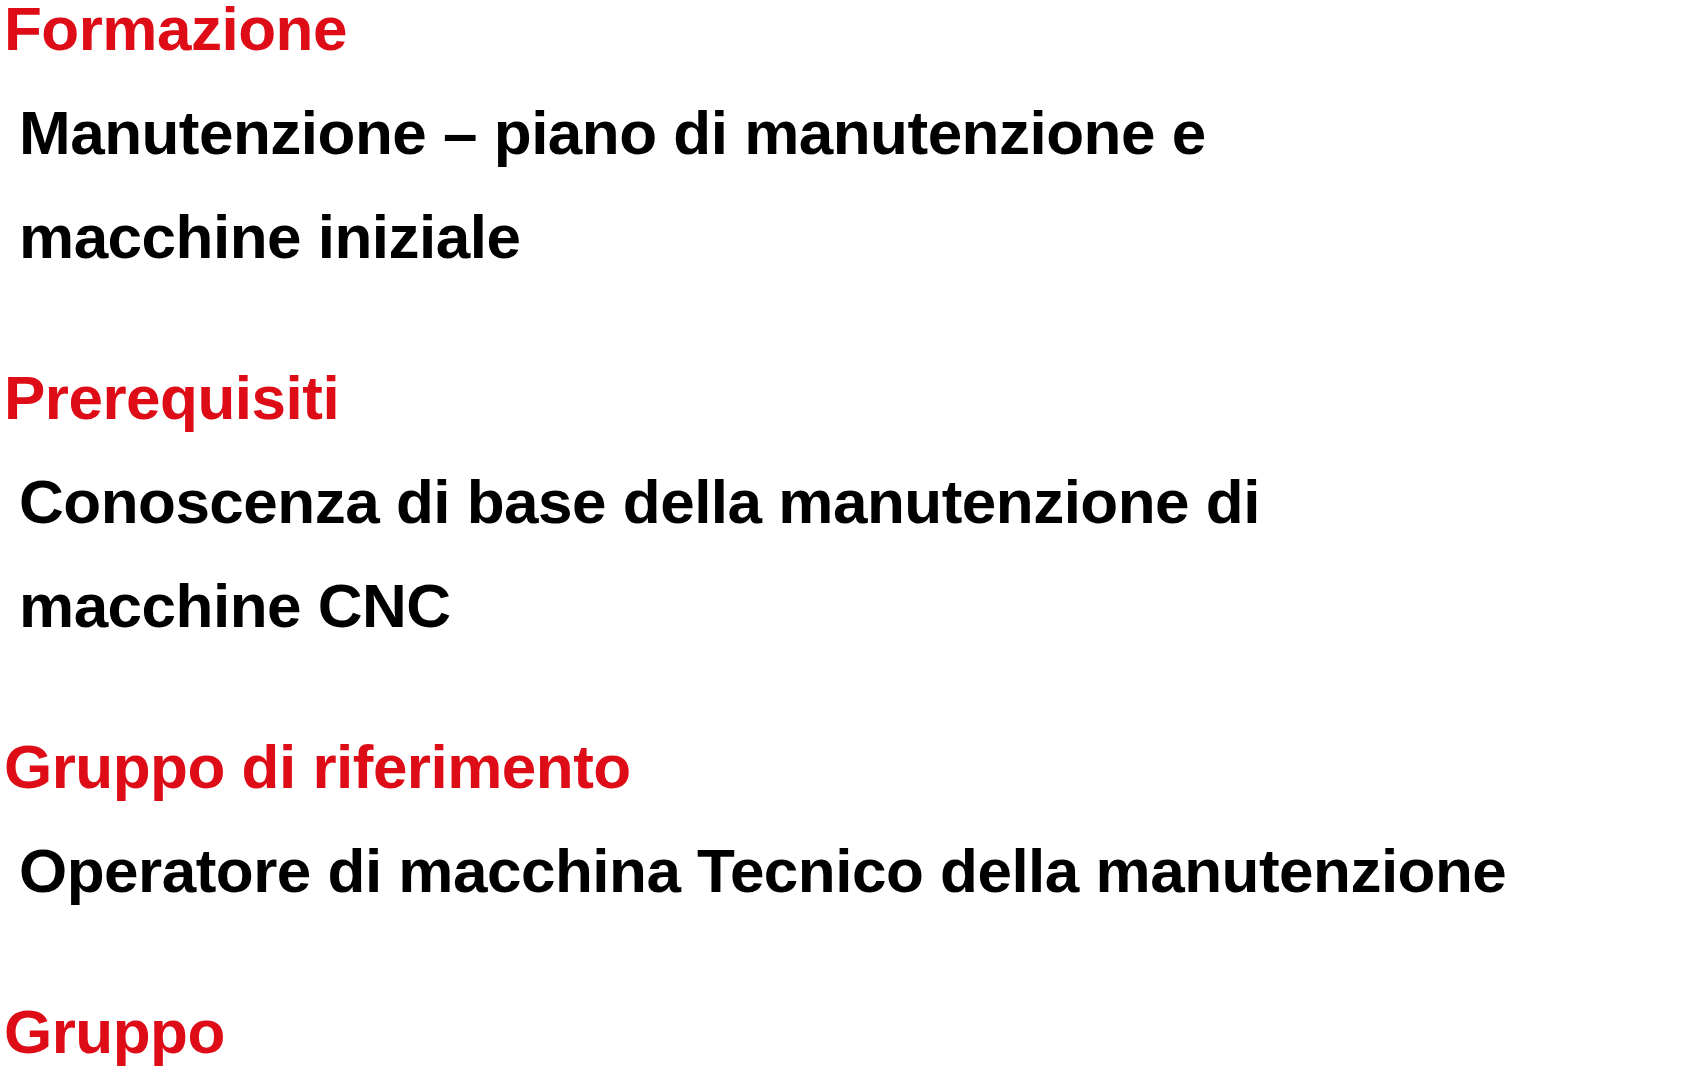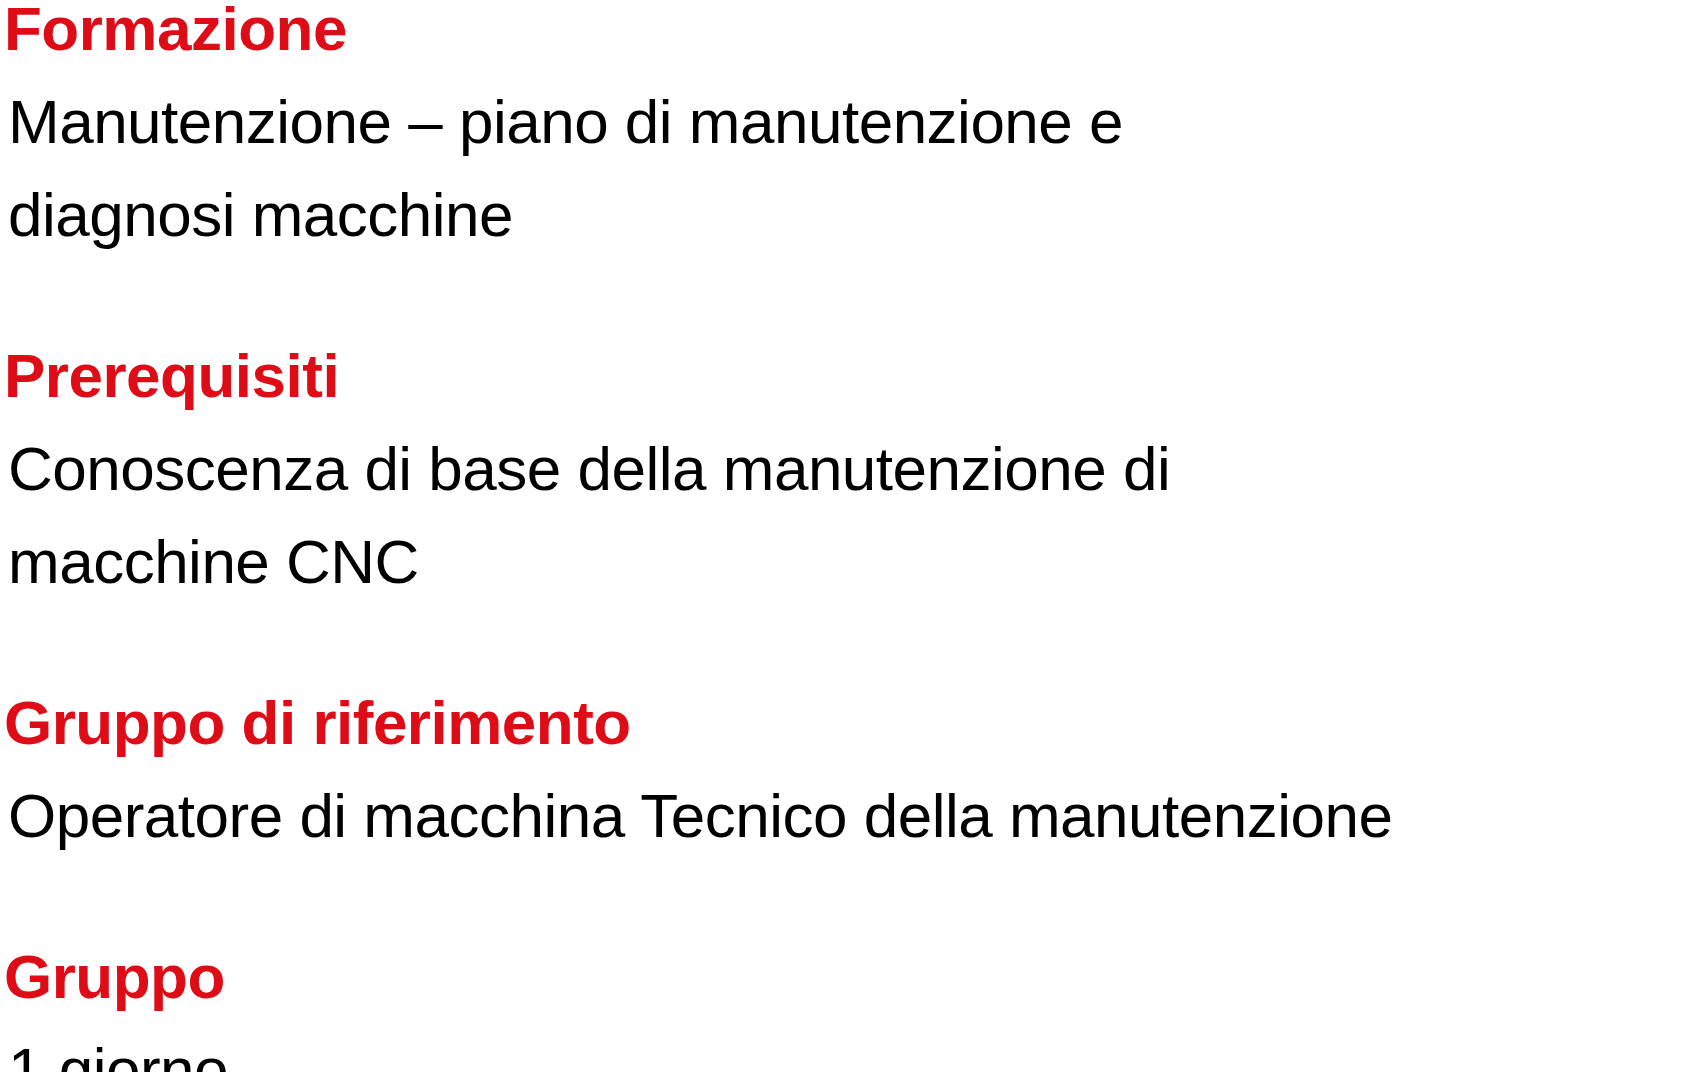--- a/index.html
+++ b/index.html
@@ -29,35 +29,35 @@
   .course-section + .course-section { margin-top: 72px; }
   .course-section:first-child { margin-top: -16px; }
   .section-heading {
     margin: 0;
     font-size: 62px;
     line-height: 89px;
     font-weight: 700;
     color: var(--heading-color);
   }
   .section-line {
-    margin: 4px;
-    font-weight: 400;
+    margin: 15px;
+    font-weight: 700;
     color: var(--body-color);
     white-space: nowrap;
   }
 </style>
 </head>
 <body>
 
 <div class="page">
 
   <section class="course-section">
     <h2 class="section-heading">Formazione</h2>
     <p class="section-line">Manutenzione – piano di manutenzione e</p>
-    <p class="section-line">diagnosi macchine</p>
+    <p class="section-line">macchine iniziale</p>
   </section>
 
   <section class="course-section">
     <h2 class="section-heading">Prerequisiti</h2>
     <p class="section-line">Conoscenza di base della manutenzione di</p>
     <p class="section-line">macchine CNC</p>
   </section>
 
   <section class="course-section">
     <h2 class="section-heading">Gruppo di riferimento</h2>

